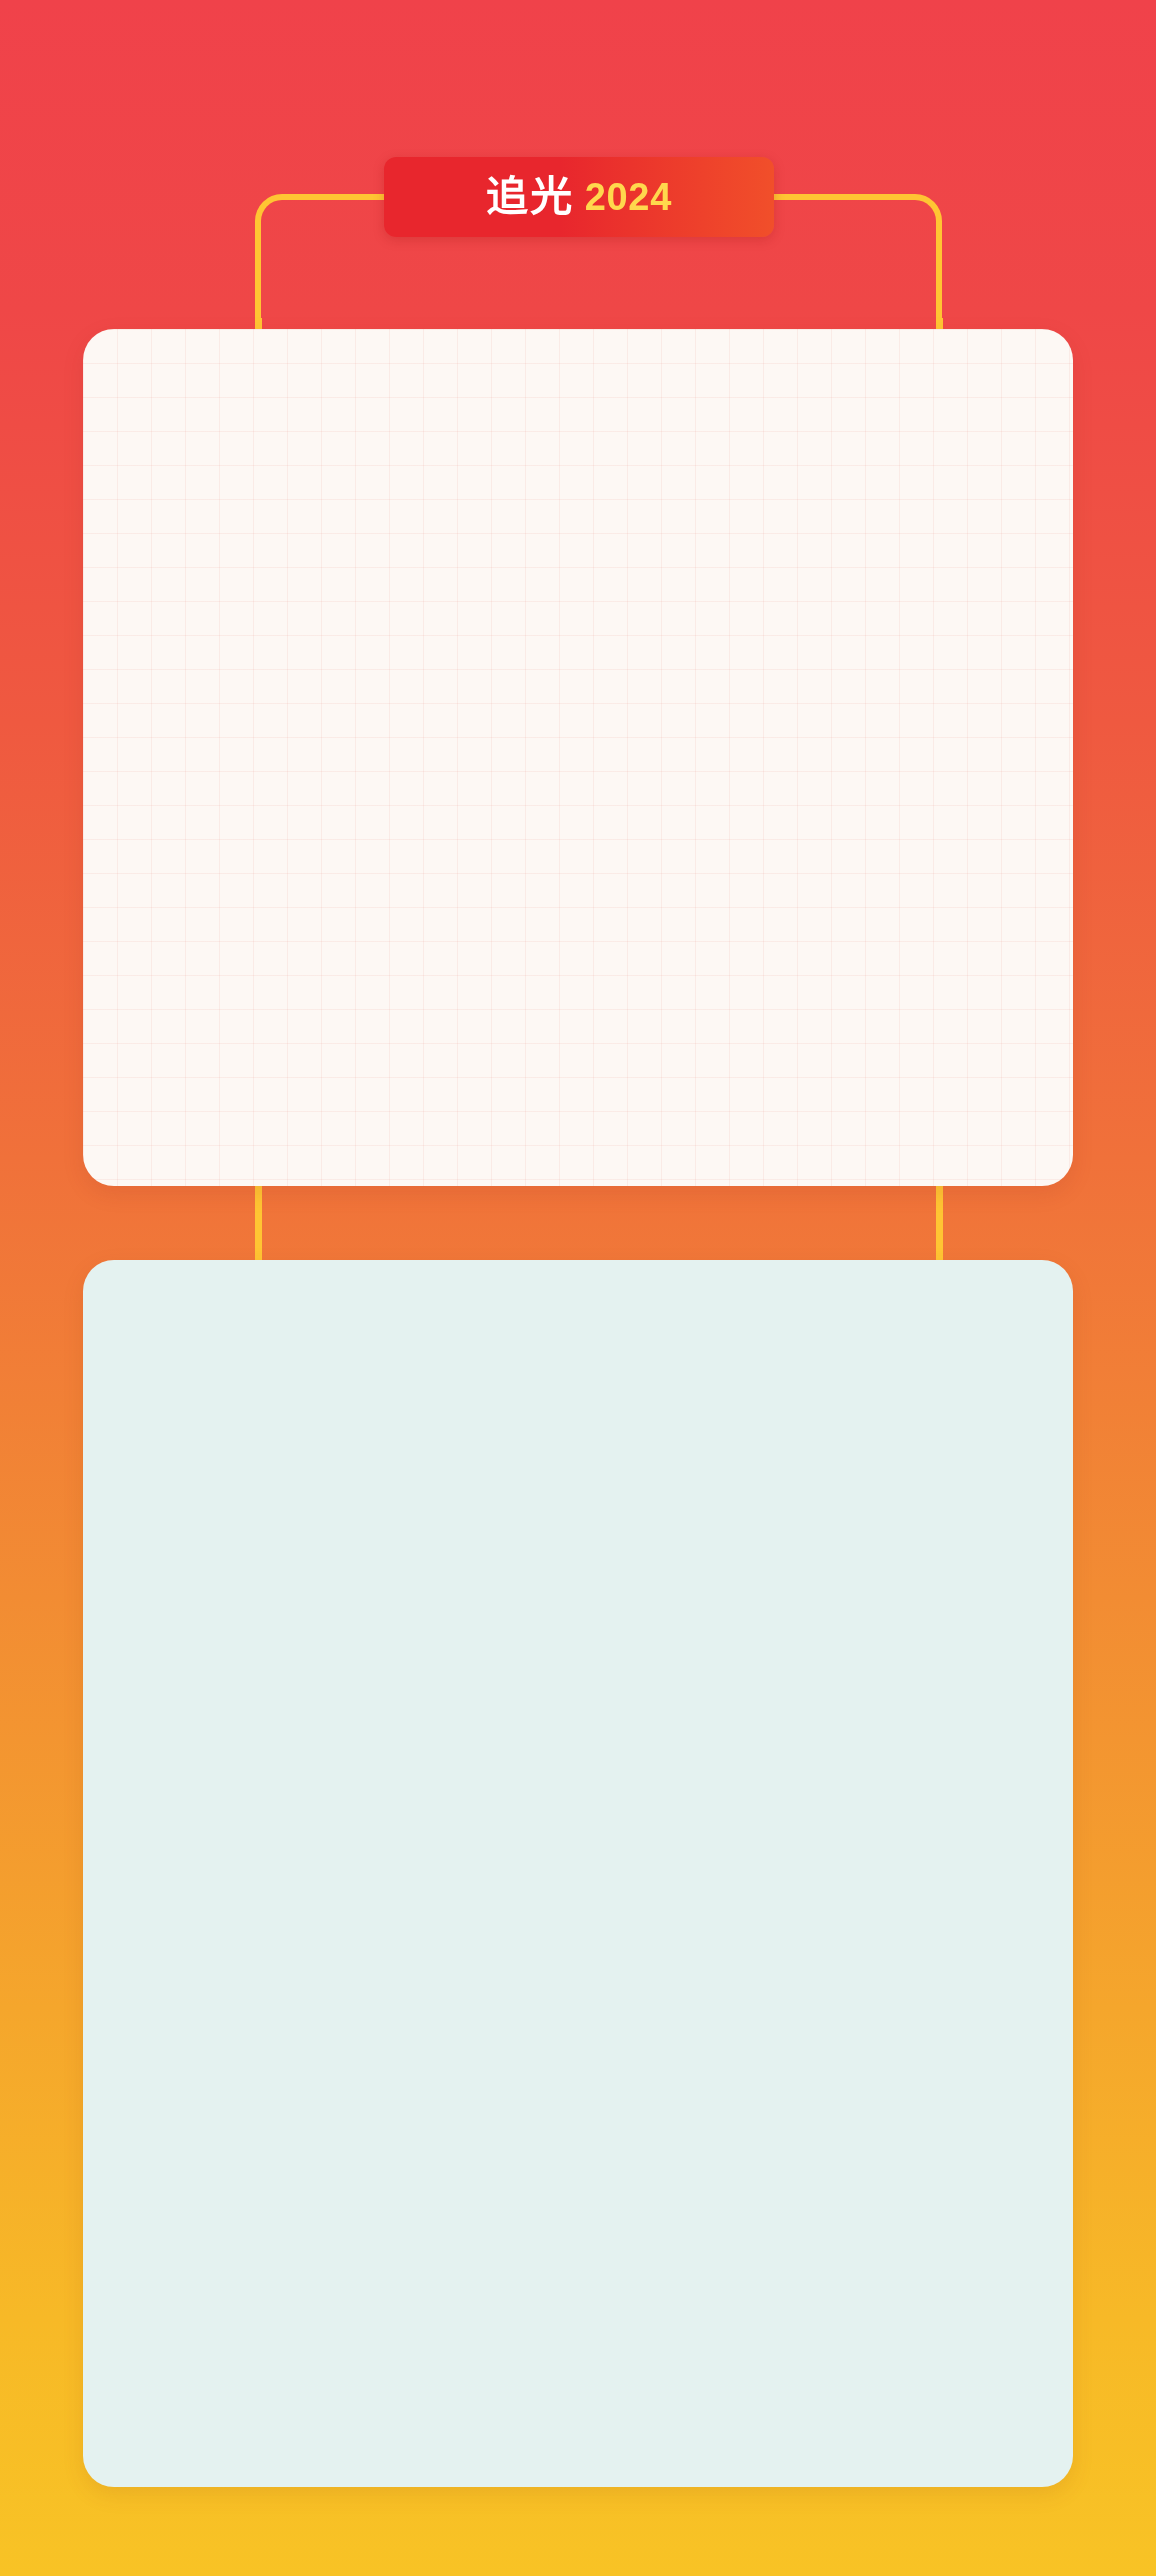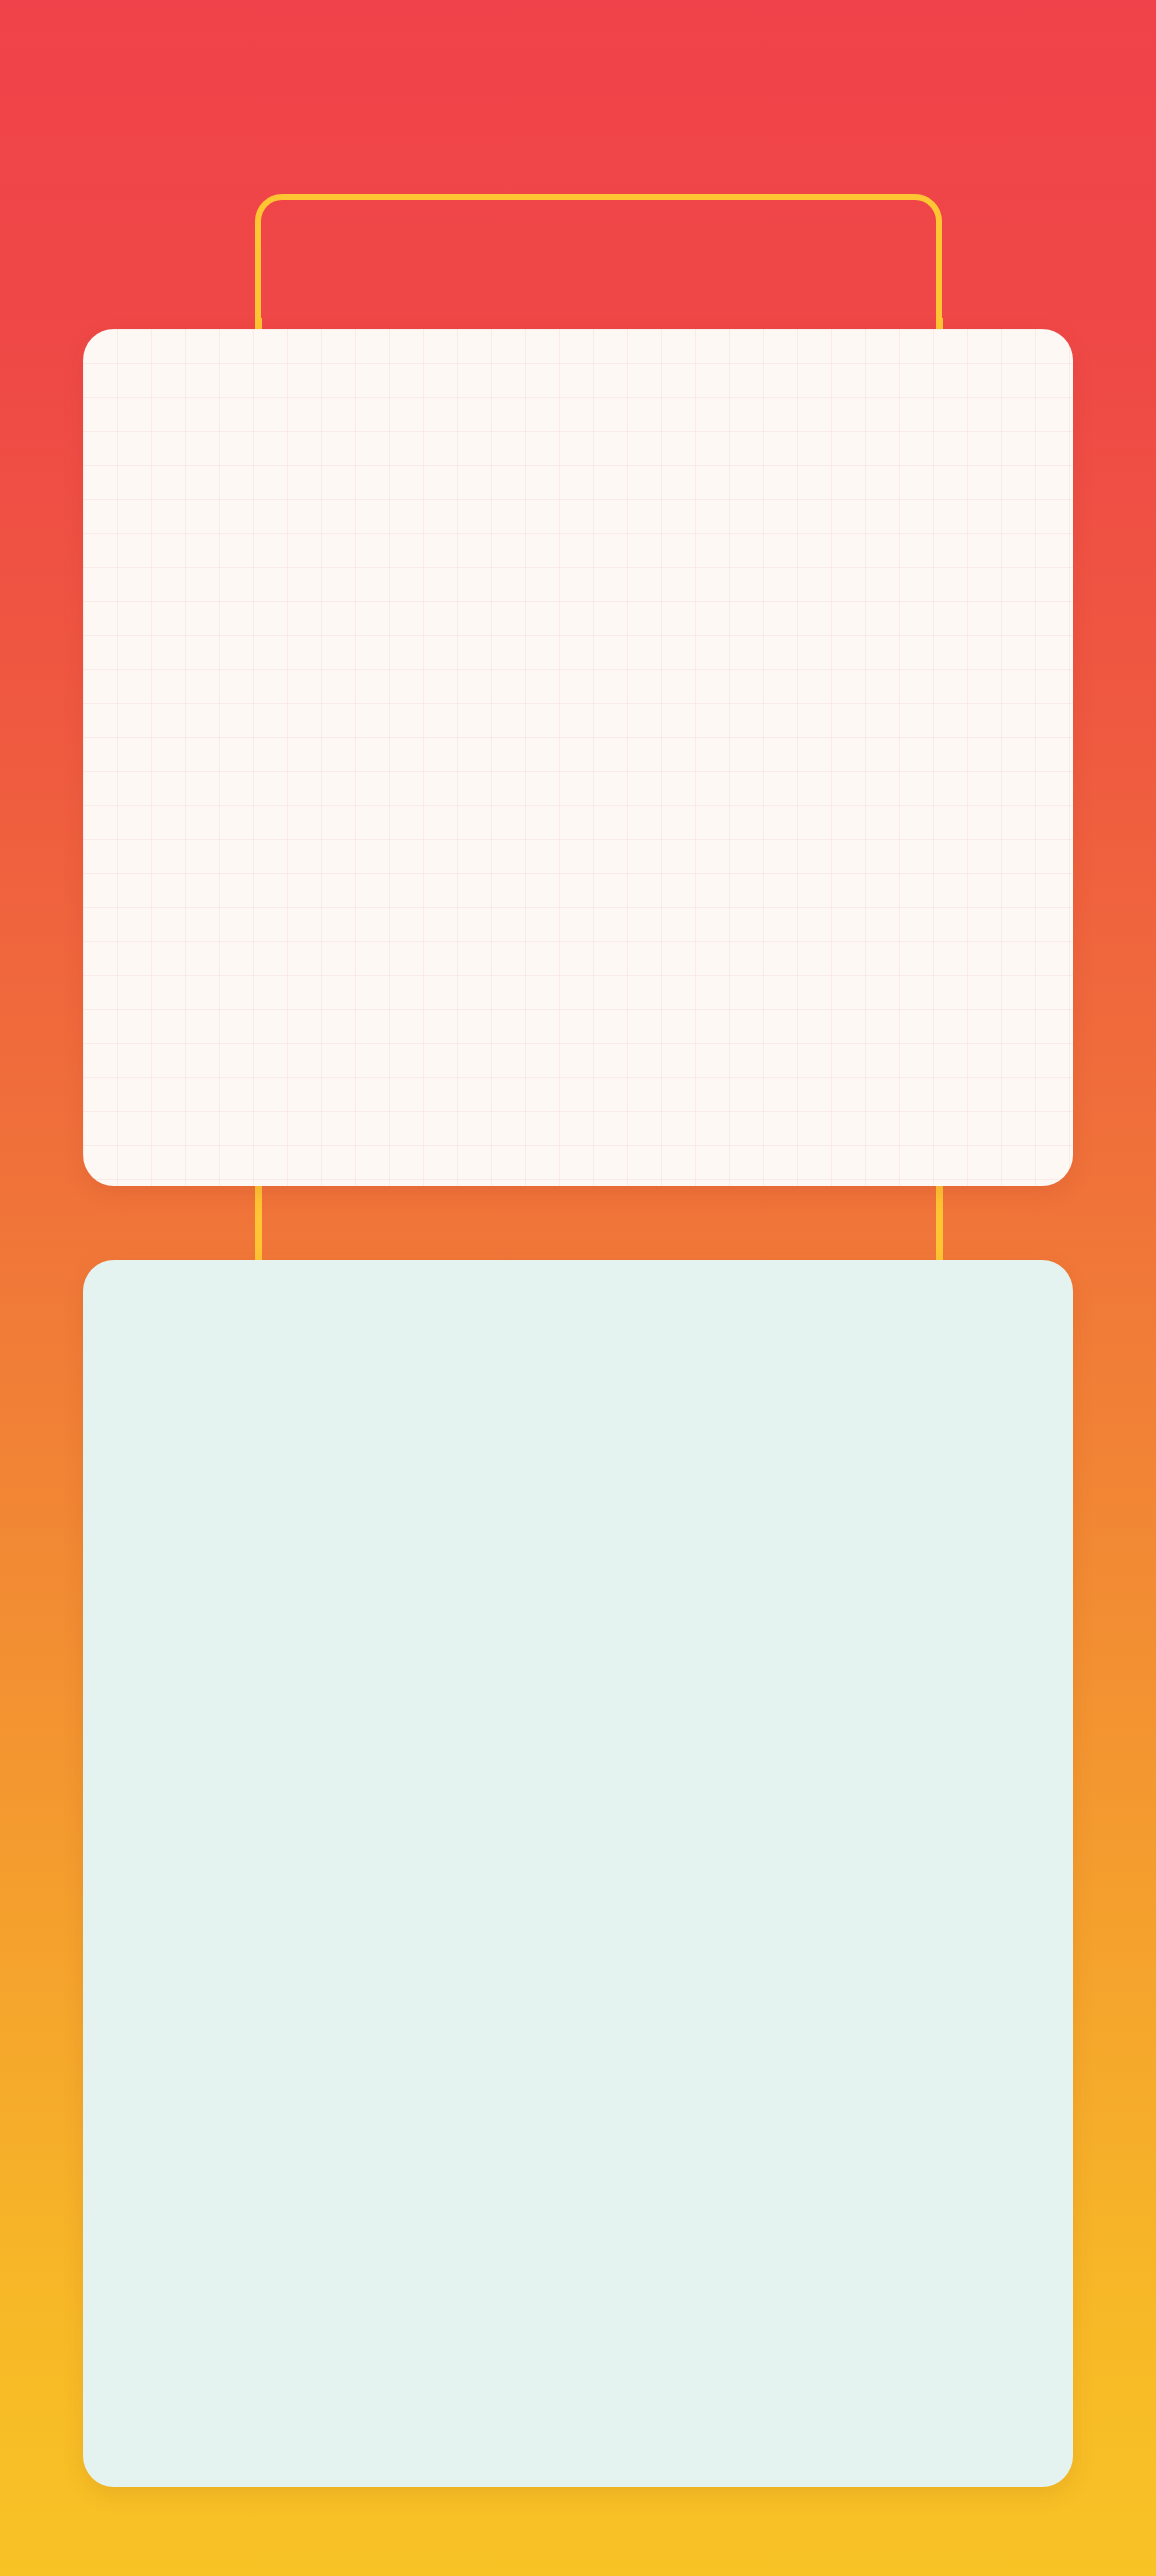--- a/index.html
+++ b/index.html
@@ -354,20 +354,24 @@
 </head>
 <body>
 
 <div class="page">
 
   <div class="bracket-top"></div>
   <div class="bracket-left"></div>
   <div class="bracket-right"></div>
   <div class="bracket-bottom"></div>
 
+  <div class="title-badge">
+    <span class="t-main">追光</span>
+    <span class="t-year">2024</span>
+  </div>
 
   <div class="card card-top"></div>
 
   <div class="tag tag-pos-1">
     <span class="tag-a">两会</span>
     <span class="tag-b">指引</span>
   </div>
 
   <ul class="bullets">
     <li>

